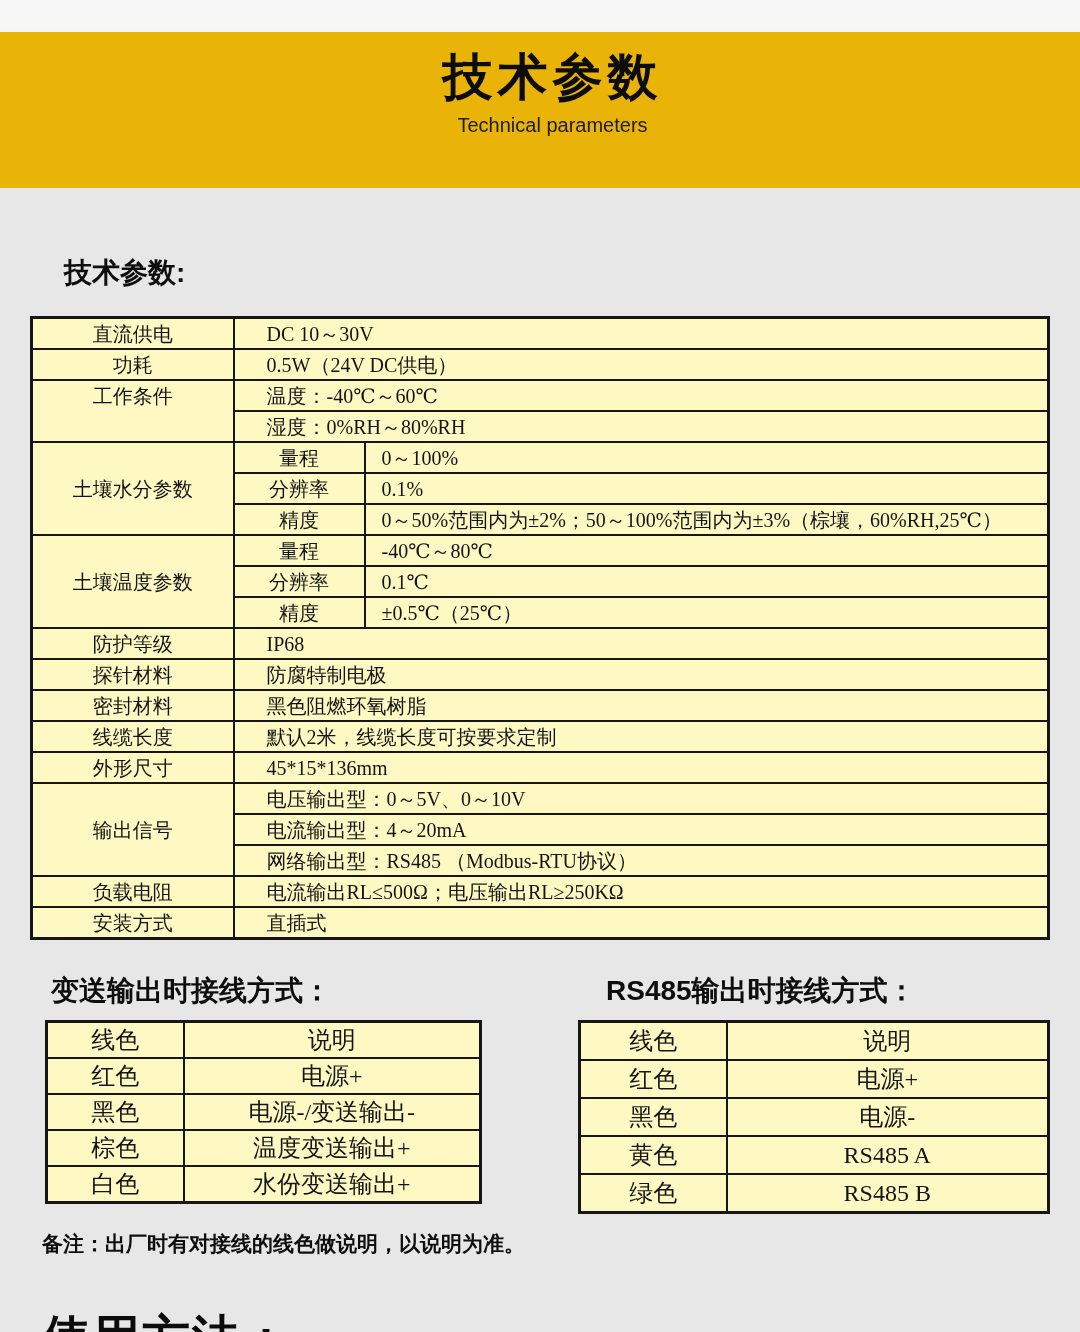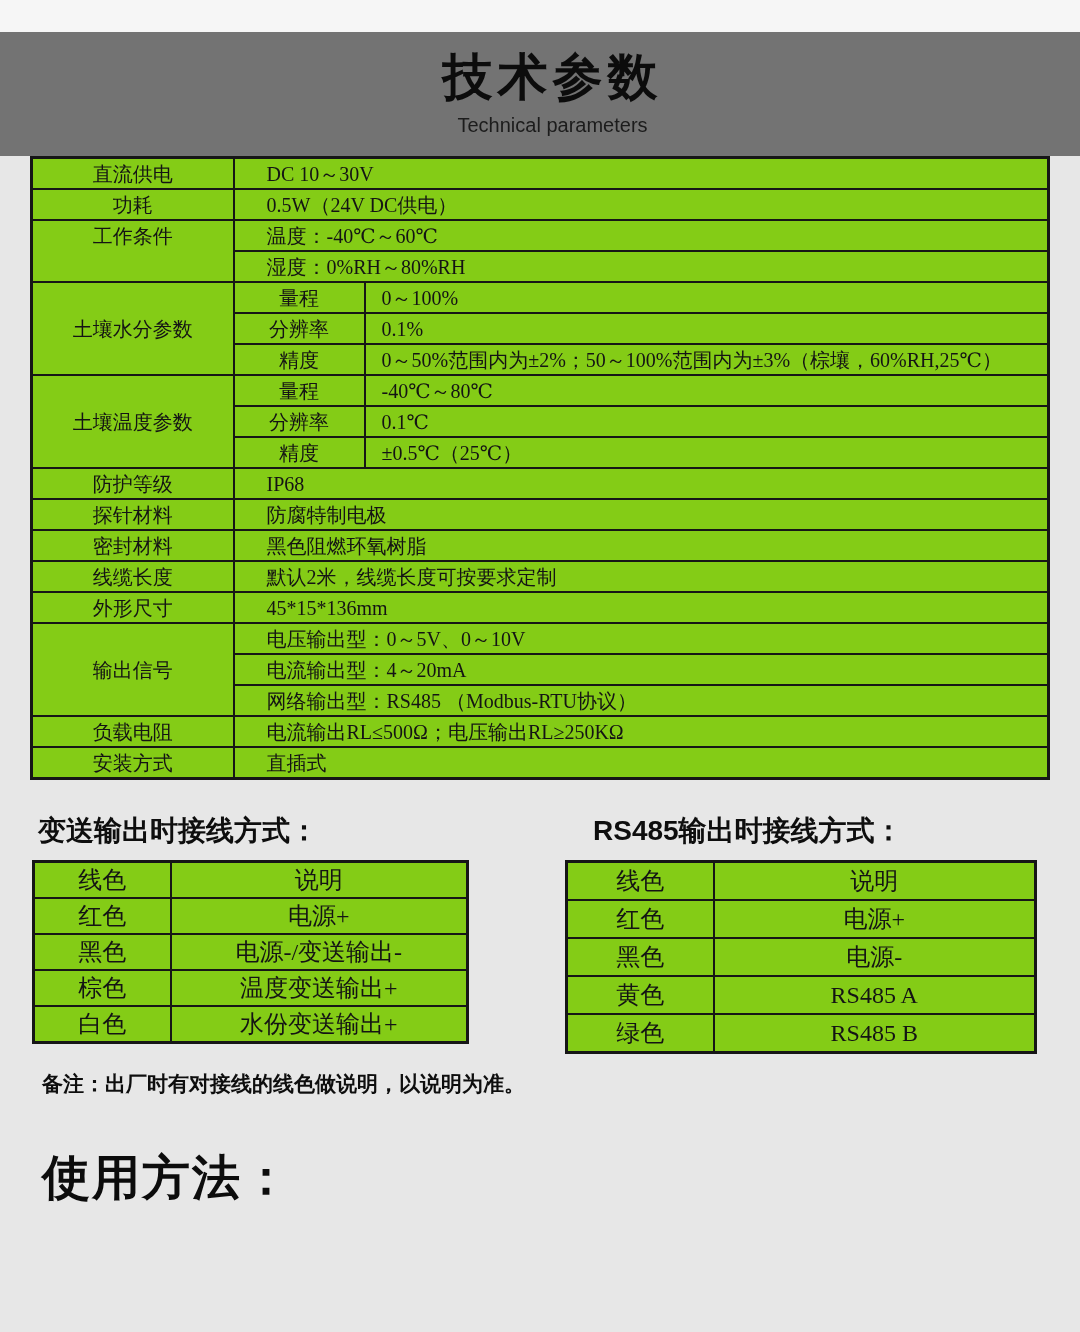--- a/index.html
+++ b/index.html
@@ -5,50 +5,50 @@
   html,body{margin:0;padding:0;}
   body{
     width:1080px;height:1332px;
     background:#e7e7e7;
     color:#141414;
     font-family:"Liberation Serif","DejaVu Serif",serif;
     overflow:hidden;
   }
   .top-strip{height:32px;background:#f6f6f6;}
   .banner{
-    height:124px;background:#737373;text-align:center;
+    height:156px;background:#eab308;text-align:center;
     font-family:"Liberation Sans","DejaVu Sans",sans-serif;
     padding-left:25px;
   }
   .banner h1{
     margin:0;padding-top:12px;
     font-size:50px;font-weight:900;letter-spacing:5px;color:#0c0c0c;
   }
   .banner .subtitle{font-size:20px;margin-top:3px;color:#1c1c1c;}
   main{padding:0 30px;}
   .section-title{
     font-family:"Liberation Sans","DejaVu Sans",sans-serif;
     font-size:28px;font-weight:800;color:#0e0e0e;
     margin:66px 0 24px 34px;
   }
-  table{border-collapse:collapse;background:#84cc16;}
+  table{border-collapse:collapse;background:#fef9c3;}
   td{padding:0;}
   .spec{width:1020px;table-layout:fixed;border:3px solid #161616;}
   .spec td{
     border:2px solid #161616;
     height:29px;font-size:20px;line-height:1.1;
     text-align:center;vertical-align:middle;
     white-space:nowrap;overflow:visible;
   }
   .spec td.val{text-align:left;padding-left:32px;}
   .spec td.val3{text-align:left;padding-left:16px;}
   .spec td.top{vertical-align:top;padding-top:4px;margin-top:37px;}
   .wire-row{display:flex;margin-top:32px;align-items:flex-start;}
   .wire-block{display:block;}
-  .wire-block.left{margin-left:2px;width:437px;}
+  .wire-block.left{margin-left:15px;width:437px;}
   .wire-block.right{margin-left:96px;width:387px;}
   .wire-title{
     font-family:"Liberation Sans","DejaVu Sans",sans-serif;
     font-size:28px;font-weight:800;color:#0e0e0e;margin:0 0 10px 0;
   }
   .wire-block.left .wire-title{margin-left:6px;}
   .wire-block.right .wire-title{margin-left:28px;}
   .wire{border:3px solid #161616;}
   .wire td{
     border:2px solid #161616;font-size:24px;
@@ -74,20 +74,21 @@
 
 <div class="top-strip"></div>
 
 <header class="banner">
   <h1>技术参数</h1>
   <div class="subtitle">Technical parameters</div>
 </header>
 
 <main>
 
+  <h2 class="section-title">技术参数:</h2>
 
   <table class="spec">
     <colgroup>
       <col style="width:202px">
       <col style="width:131px">
       <col>
     </colgroup>
   <tbody>
         <tr>
           <td>直流供电</td>

